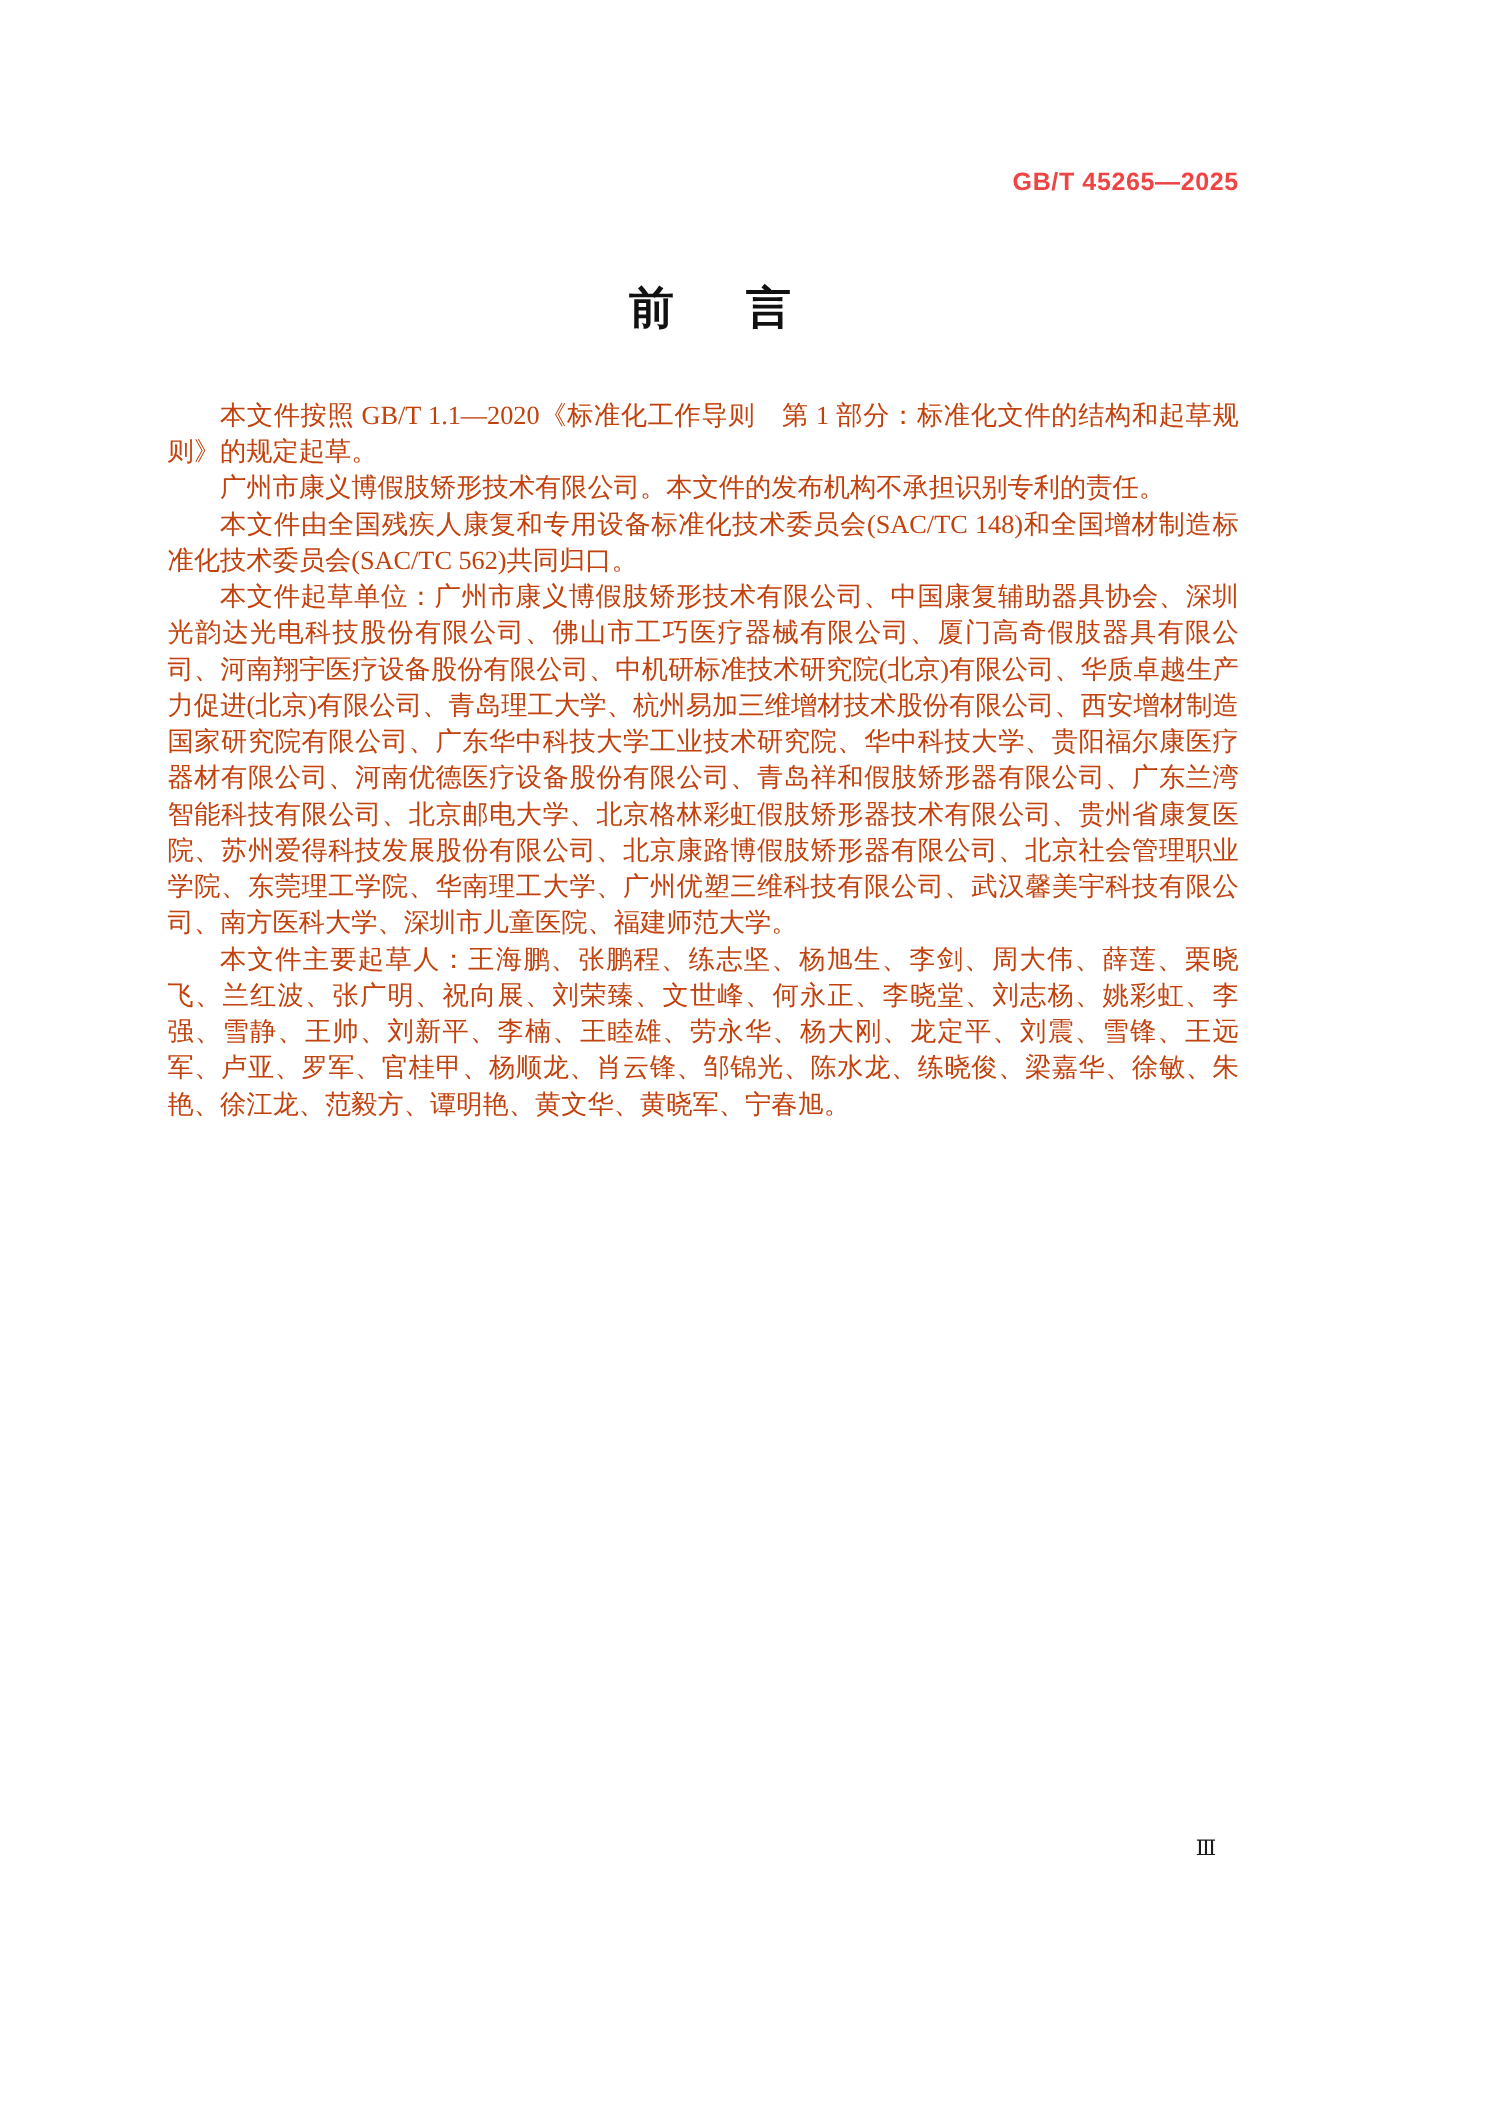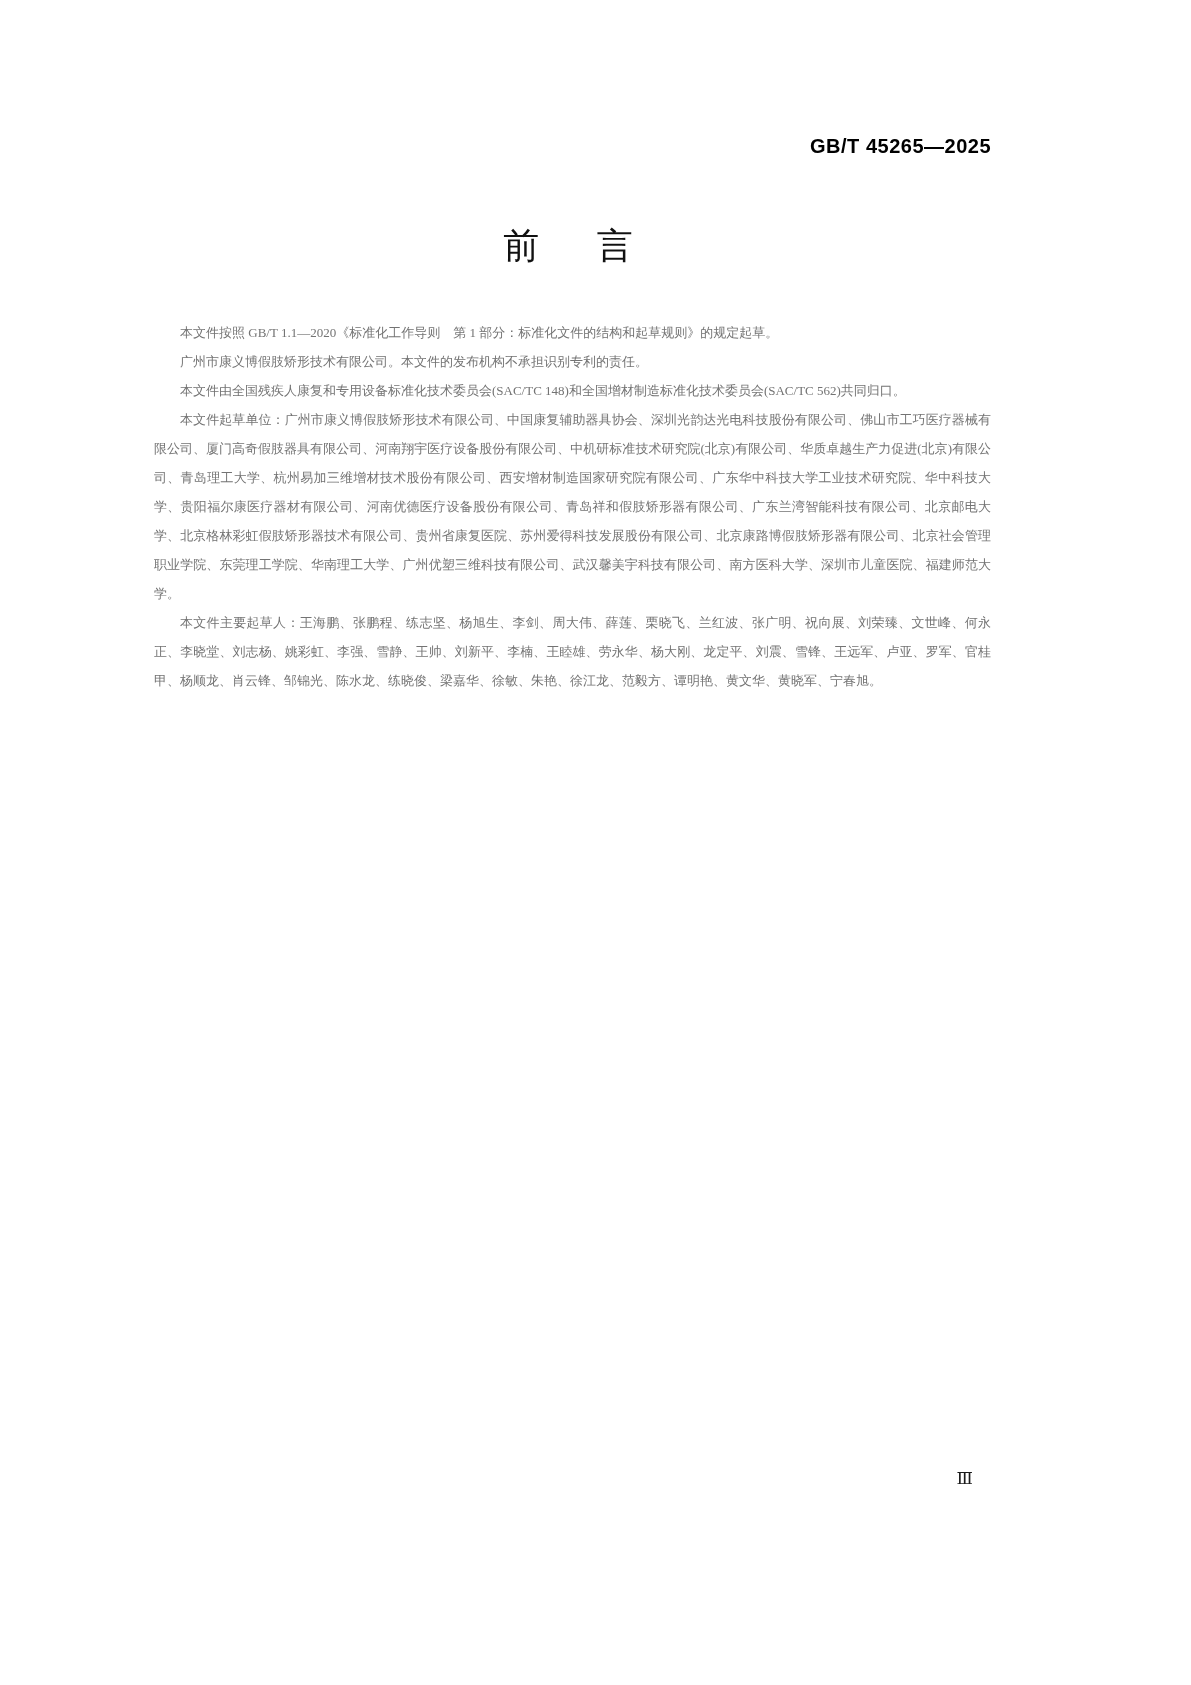--- a/index.html
+++ b/index.html
@@ -18,44 +18,44 @@
     overflow: hidden;
   }
   .standard-number {
     position: absolute;
     top: 135px;
     right: 200px;
     font-size: 20px;
     font-weight: bold;
     font-family: "Liberation Sans", "DejaVu Sans", sans-serif;
     letter-spacing: 0.5px;
-    color: #000000;
+    color: #ef4444;
   }
   .doc-title {
     position: absolute;
     top: 222px;
     left: 145px;
     right: 200px;
     text-align: center;
     font-size: 36px;
-    font-weight: normal;
+    font-weight: bold;
     letter-spacing: 1.6em;
     padding-left: 1.6em; 
     color: #111;
     font-family: "Liberation Sans", "DejaVu Sans", sans-serif;
   }
   .doc-body {
     position: absolute;
     top: 318px;
-    left: 154px;
+    left: 134px;
     right: 200px;
-    font-size: 13px;
+    font-size: 21px;
     line-height: 29px;
     text-align: justify;
-    color: #737373;
+    color: #c2410c;
   }
   .doc-body p {
     margin: 0;
     text-indent: 2em;
   }
   .page-number {
     position: absolute;
     right: 218px;
     bottom: 196px;
     font-size: 17px;

